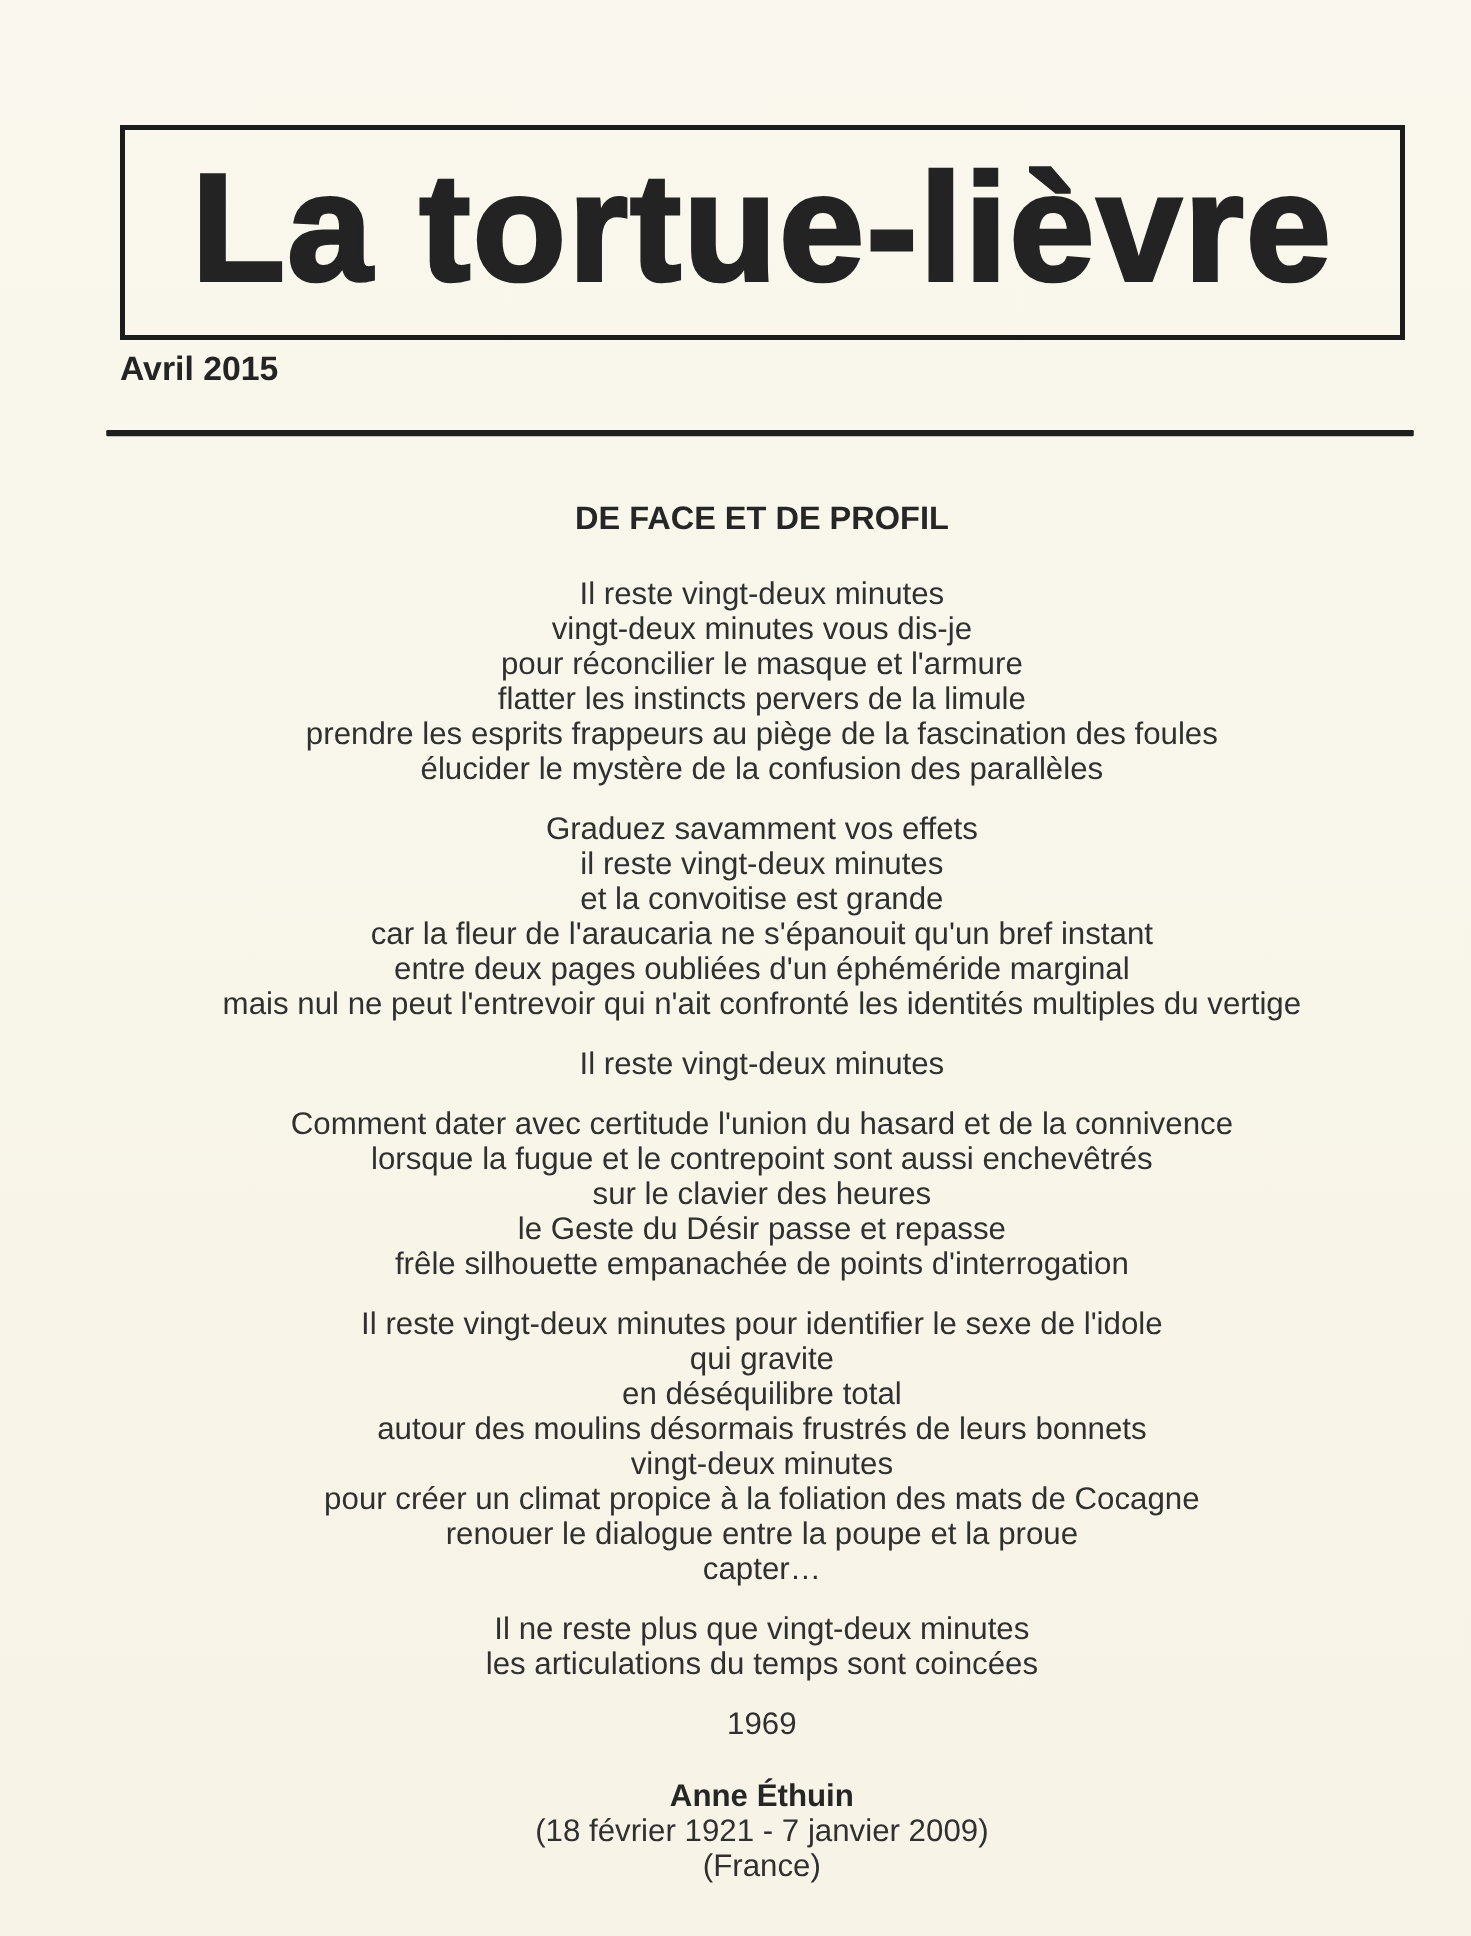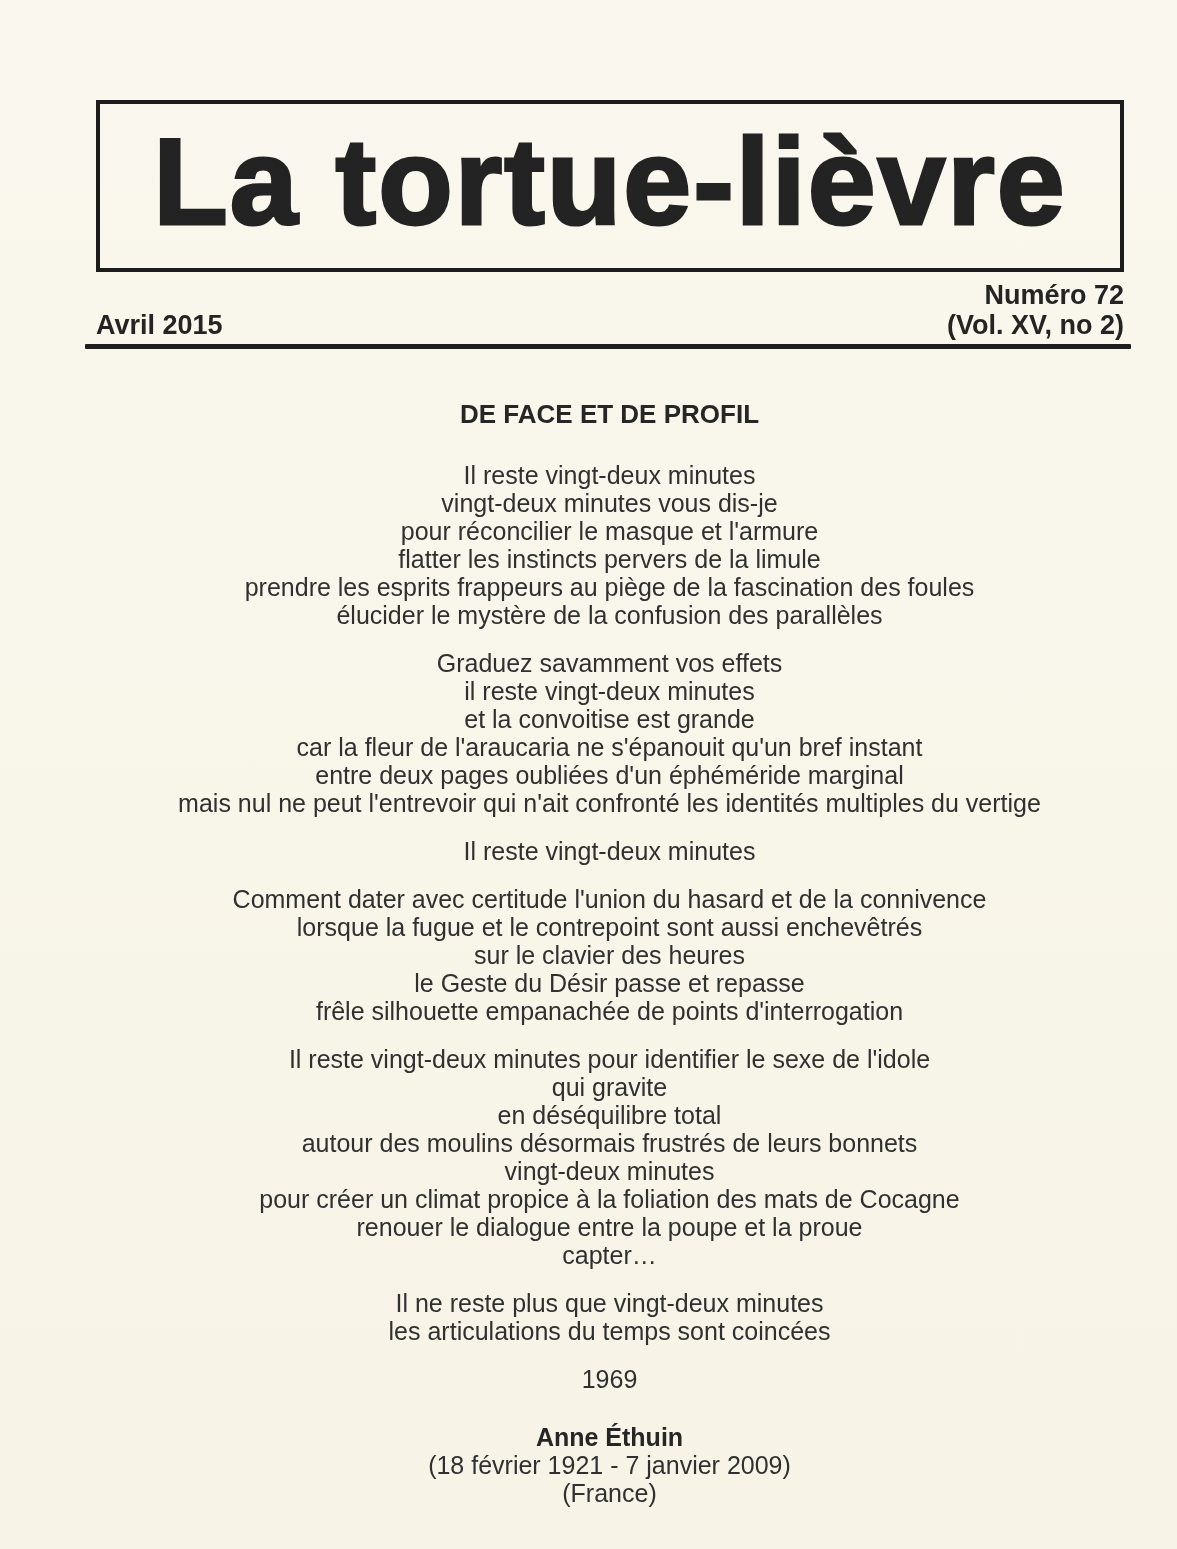--- a/index.html
+++ b/index.html
@@ -101,24 +101,20 @@
 </style>
 </head>
 <body>
 
 <div class="masthead-box">
   <div class="masthead-title">La tortue-lièvre</div>
 </div>
 
 <div class="header-row">
   <div class="date-block">Avril 2015</div>
-  <div class="issue-block">
-    <div>Numéro 72</div>
-    <div>(Vol. XV, no 2)</div>
-  </div>
 </div>
 
 <div class="thick-rule"></div>
 
 <div class="poem">
   <div class="poem-title">DE FACE ET DE PROFIL</div>
 
   <div>
       <div class="stanza">
         <div class="poem-line">Il reste vingt-deux minutes</div>

